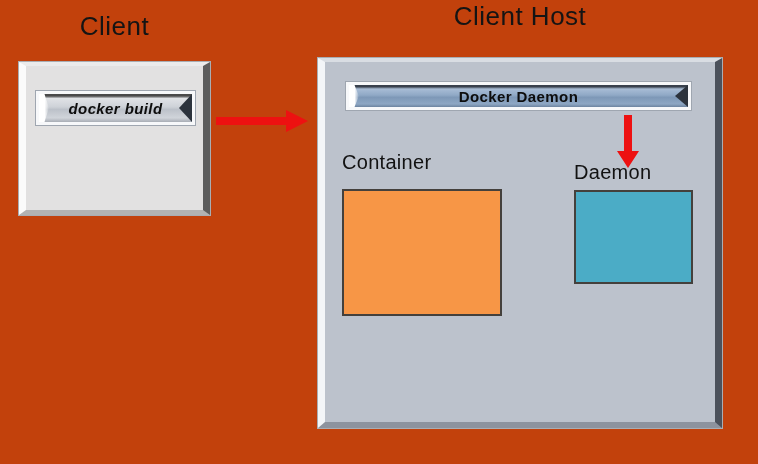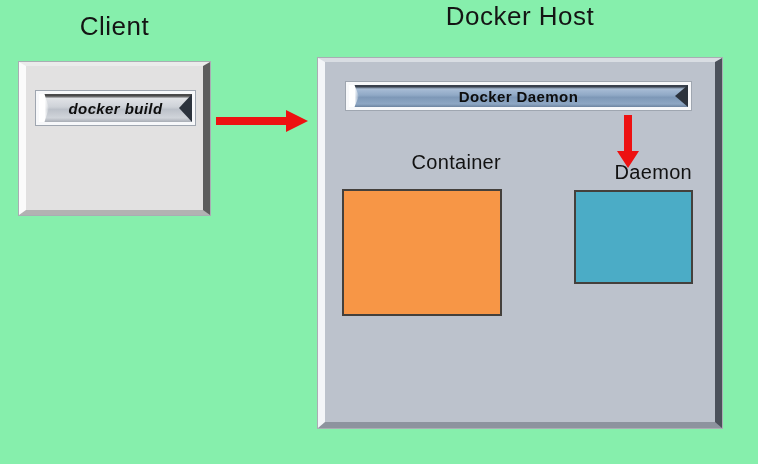--- a/index.html
+++ b/index.html
@@ -1,24 +1,24 @@
 <!DOCTYPE html>
 <html><head>
 <meta charset="utf-8">
 <style>
   html,body{margin:0;padding:0;background:#ffffff;}
   .stage{
-    position:relative;width:758px;height:464px;background:#86efac;
+    position:relative;width:758px;height:464px;background:#c2410c;
     font-family:"Liberation Sans",sans-serif;overflow:hidden;
   }
   
   .title{position:absolute;color:#141414;font-size:26px;text-align:center;letter-spacing:0.5px;white-space:nowrap;}
   .title-client{left:19px;top:11px;width:191px;}
   .title-host{left:318px;top:1px;width:404px;}
-  .label{position:absolute;color:#121212;font-size:20px;text-align:right;letter-spacing:0.3px;white-space:nowrap;}
+  .label{position:absolute;color:#121212;font-size:20px;text-align:left;letter-spacing:0.3px;white-space:nowrap;}
   .label-container{left:342px;top:151px;width:159px;}
   .label-images{left:574px;top:161px;width:118px;}
   
   .panel{position:absolute;box-sizing:border-box;outline:1px solid #a9adb3;}
   .client-box{
     left:19px;top:62px;width:191px;height:153px;
     border-left:7px solid #fbfbfb;border-top:4px solid #ebebeb;
     border-right:7px solid #5d5d5d;border-bottom:5px solid #b2b2b2;
   }
   .host-box{
@@ -59,21 +59,21 @@
   .arrow{position:absolute;display:block;}
   .arrow-right{left:216px;top:109px;}
   .arrow-down{left:617px;top:115px;}
 </style>
 </head>
 <body>
 
 <div class="stage">
 
   <div class="title title-client">Client</div>
-  <div class="title title-host">Docker Host</div>
+  <div class="title title-host">Client Host</div>
 
   <div class="panel client-box" style="background-color: rgb(226, 225, 225);"></div>
 
   <div class="bar docker-build">
     <div class="bar-inner">
       <span class="cap-l"></span>
       <span class="cap-r"></span>
       <span class="bar-label">docker build</span>
     </div>
   </div>

